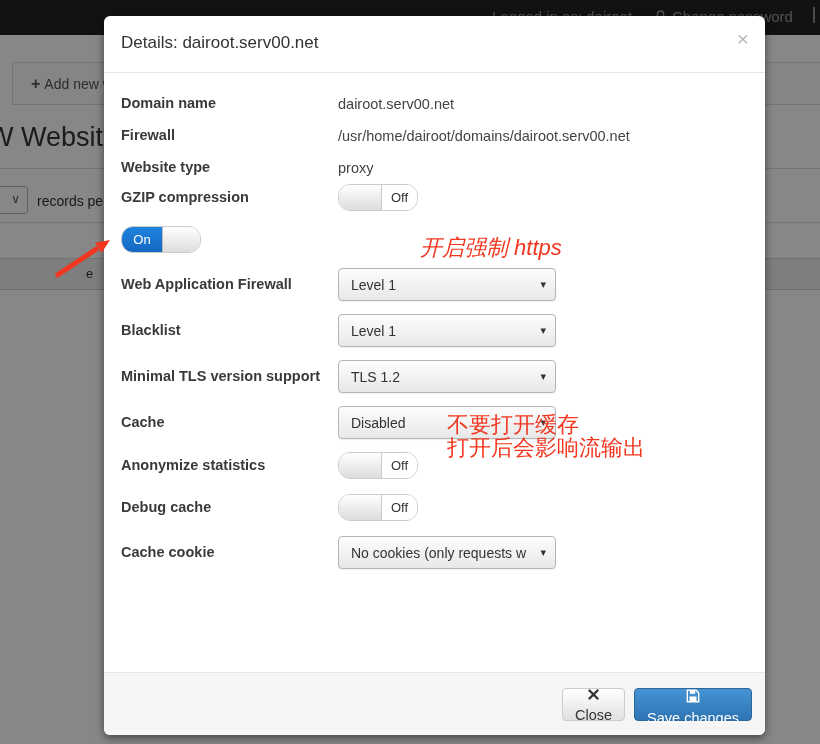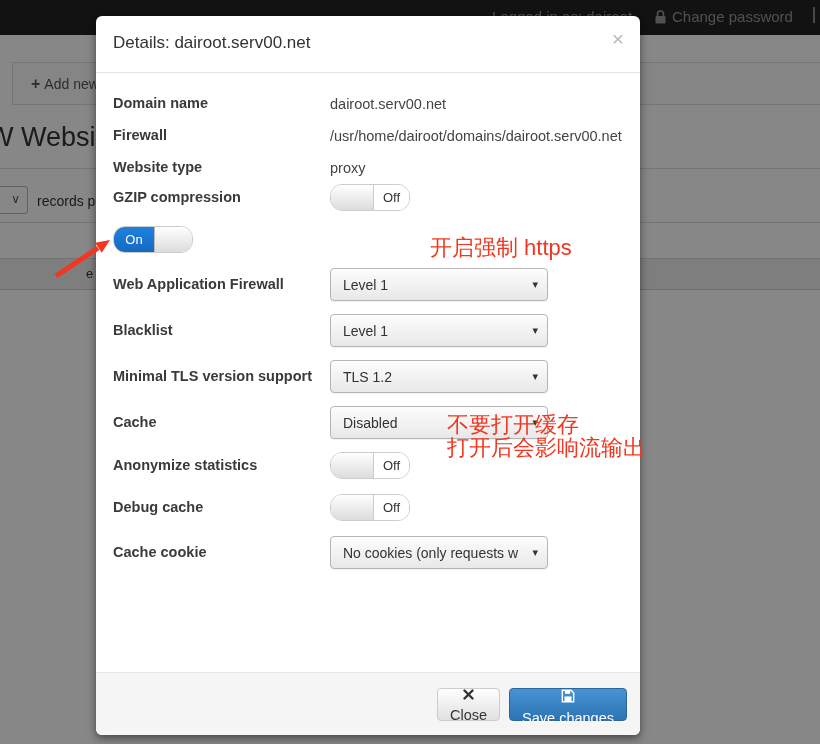--- a/index.html
+++ b/index.html
@@ -25,21 +25,21 @@
   #records-select .chev{position:absolute;right:7px;top:5px;font-size:12px;color:#555;}
   #records-label{position:absolute;left:37px;top:193px;font-size:14px;color:#333;white-space:nowrap;}
   #table-head-band{position:absolute;left:0;top:258px;width:820px;height:32px;background:#efefef;
     border-top:1px solid #d8d8d8;border-bottom:1px solid #d0d0d0;box-sizing:border-box;}
   #table-fragment{position:absolute;left:86px;top:266px;font-size:13px;color:#333;}
 
   
   #backdrop{position:absolute;inset:0;background:rgba(0,0,0,0.47);z-index:5;}
 
   
-  #modal{position:absolute;left:96px;top:16px;width:544px;z-index:10;background:#fff;border-radius:6px;
+  #modal{position:absolute;left:104px;top:16px;width:661px;z-index:10;background:#fff;border-radius:6px;
     box-shadow:0 3px 9px rgba(0,0,0,.5);}
   #modal-header{position:relative;height:57px;box-sizing:border-box;border-bottom:1px solid #e5e5e5;
     padding:17px 18px 0 17px;}
   #modal-title{font-size:17px;color:#333;}
   #modal-close{position:absolute;right:16px;top:12px;font-size:21px;color:#b8b8b8;cursor:pointer;line-height:1;}
   #modal-body{height:599px;box-sizing:border-box;padding:15px 12px 0 17px;overflow:hidden;}
 
   .mrow{display:flex;}
   .mrow .row-label{flex:0 0 217px;font-size:14.5px;font-weight:700;color:#3a3a3a;align-self:center;line-height:1.2;padding-right:10px;box-sizing:border-box;}
   .mrow.text{height:32px;align-items:center;}
@@ -65,21 +65,21 @@
   #modal-footer{height:63px;box-sizing:border-box;background:#f5f5f5;border-top:1px solid #e5e5e5;
     border-radius:0 0 6px 6px;display:flex;justify-content:flex-end;align-items:center;
     gap:9px;padding:0 13px;}
   .btn{display:inline-flex;align-items:center;gap:7px;height:33px;padding:0 12px;border-radius:4px;
     font-size:14.5px;box-sizing:border-box;cursor:pointer;flex-direction:column;}
   .btn-close{background:linear-gradient(#fff,#e0e0e0);border:1px solid #ccc;color:#333;}
   .btn-save{background:linear-gradient(#4693d3,#2d74b3);border:1px solid #2b669a;color:#fff;}
 
   
   .annot{position:absolute;z-index:20;color:#f2361f;font-size:22px;line-height:23px;white-space:nowrap;}
-  #annot-force-ssl{left:430px;top:236px;}
+  #annot-force-ssl{left:420px;top:236px;font-style:italic;}
   #annot-cache{left:447px;top:413px;}
   #annot-arrow{position:absolute;left:48px;top:232px;z-index:20;}
 </style>
 </head>
 <body>
 
 <div id="page">
 
   <div id="topbar">
     <span class="topbar-item" id="logged-in">Logged in as: dairoot</span>

